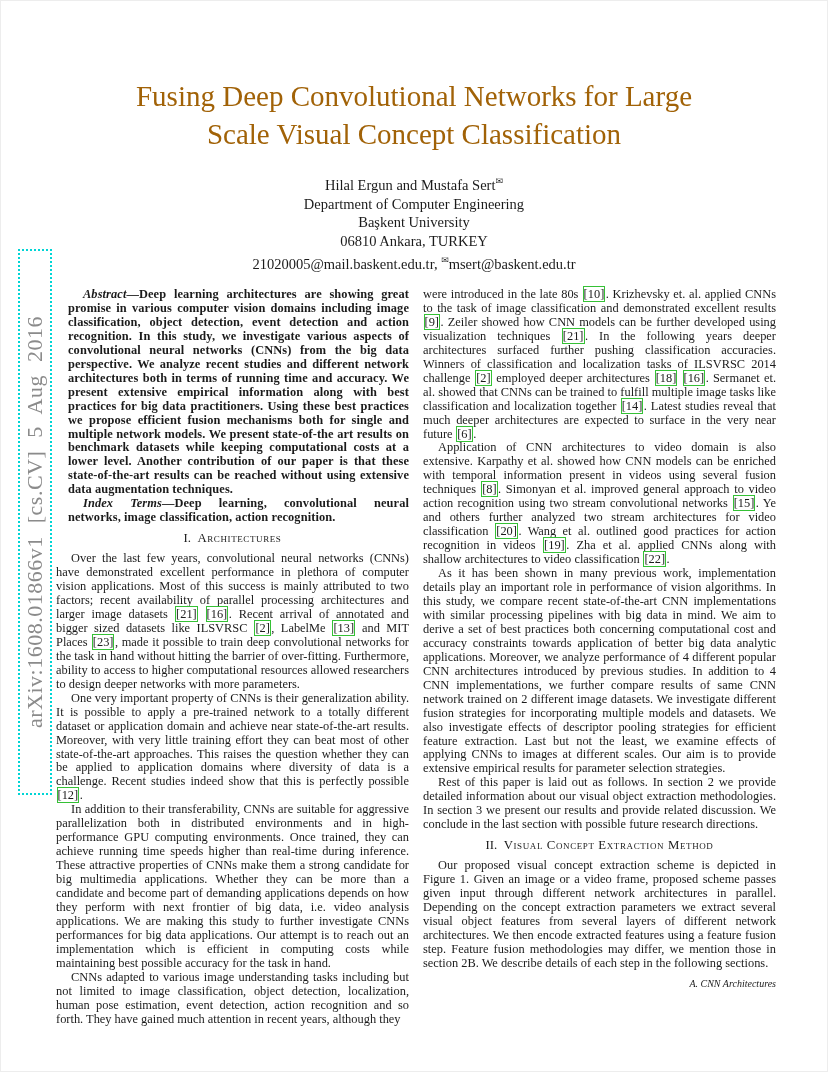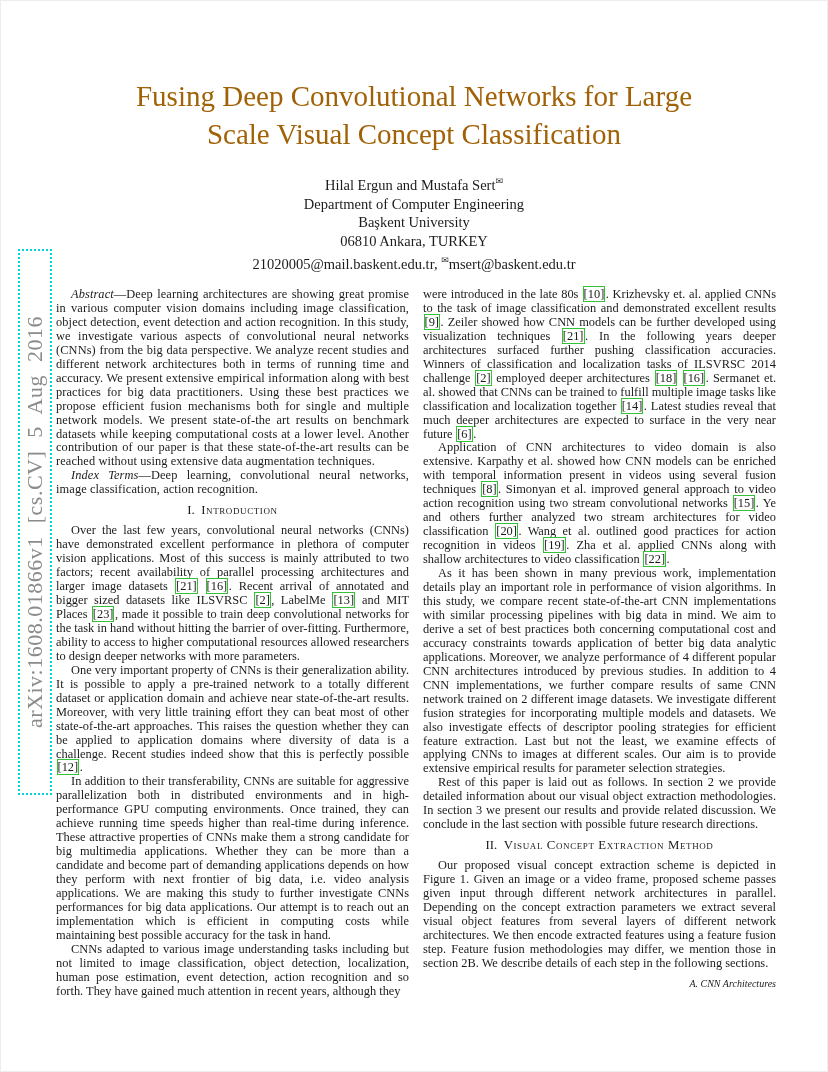--- a/index.html
+++ b/index.html
@@ -57,21 +57,21 @@
     top: 287px;
     width: 353px;
     text-align: justify;
     font-size: 12.4px;
     line-height: 13.95px;
   }
   .col-left  { left: 55px; }
   .col-right { left: 422px; }
   .col p { margin: 0; text-indent: 15px; }
   .col p.noindent { text-indent: 0; }
-  .col p.bold { font-weight: normal; letter-spacing: 0.1px; }
+  .col p.bold { font-weight: bold; letter-spacing: 0.1px; margin-left: 12px; }
   .lead-label { font-style: italic; }
   .section-heading {
     text-align: center;
     margin: 7px 0 6px 0;
     font-size: 12.8px;
     text-indent: 0;
   }
   .section-heading .sc { font-variant: small-caps; letter-spacing: 0.6px; }
   .subsection-heading {
     font-style: italic;
@@ -101,21 +101,21 @@
     <div><span>Hilal Ergun and Mustafa Sert</span><sup>✉</sup></div>
     <div>Department of Computer Engineering</div>
     <div>Başkent University</div>
     <div>06810 Ankara, TURKEY</div>
     <div><span>21020005@mail.baskent.edu.tr</span><span>, </span><sup>✉</sup><span>msert@baskent.edu.tr</span></div>
   </div>
 
   <div class="col col-left" id="col-left">
       <p class="bold"><span class="lead-label">Abstract</span>—Deep learning architectures are showing great promise in various computer vision domains including image classification, object detection, event detection and action recognition. In this study, we investigate various aspects of convolutional neural networks (CNNs) from the big data perspective. We analyze recent studies and different network architectures both in terms of running time and accuracy. We present extensive empirical information along with best practices for big data practitioners. Using these best practices we propose efficient fusion mechanisms both for single and multiple network models. We present state-of-the art results on benchmark datasets while keeping computational costs at a lower level. Another contribution of our paper is that these state-of-the-art results can be reached without using extensive data augmentation techniques.</p>
       <p class="bold"><span class="lead-label">Index Terms</span>—Deep learning, convolutional neural networks, image classification, action recognition.</p>
-      <div class="section-heading"><span>I. </span><span class="sc">Introduction</span></div>
+      <div class="section-heading"><span>I. </span><span class="sc">Architectures</span></div>
       <p>Over the last few years, convolutional neural networks (CNNs) have demonstrated excellent performance in plethora of computer vision applications. Most of this success is mainly attributed to two factors; recent availability of parallel processing architectures and larger image datasets <span class="cite">[21]</span> <span class="cite">[16]</span>. Recent arrival of annotated and bigger sized datasets like ILSVRSC <span class="cite">[2]</span>, LabelMe <span class="cite">[13]</span> and MIT Places <span class="cite">[23]</span>, made it possible to train deep convolutional networks for the task in hand without hitting the barrier of over-fitting. Furthermore, ability to access to higher computational resources allowed researchers to design deeper networks with more parameters.</p>
       <p>One very important property of CNNs is their generalization ability. It is possible to apply a pre-trained network to a totally different dataset or application domain and achieve near state-of-the-art results. Moreover, with very little training effort they can beat most of other state-of-the-art approaches. This raises the question whether they can be applied to application domains where diversity of data is a challenge. Recent studies indeed show that this is perfectly possible <span class="cite">[12]</span>.</p>
       <p>In addition to their transferability, CNNs are suitable for aggressive parallelization both in distributed environments and in high-performance GPU computing environments. Once trained, they can achieve running time speeds higher than real-time during inference. These attractive properties of CNNs make them a strong candidate for big multimedia applications. Whether they can be more than a candidate and become part of demanding applications depends on how they perform with next frontier of big data, i.e. video analysis applications. We are making this study to further investigate CNNs performances for big data applications. Our attempt is to reach out an implementation which is efficient in computing costs while maintaining best possible accuracy for the task in hand.</p>
       <p>CNNs adapted to various image understanding tasks including but not limited to image classification, object detection, localization, human pose estimation, event detection, action recognition and so forth. They have gained much attention in recent years, although they</p>
     </div>
   <div class="col col-right" id="col-right">
       <p class="noindent">were introduced in the late 80s <span class="cite">[10]</span>. Krizhevsky et. al. applied CNNs to the task of image classification and demonstrated excellent results <span class="cite">[9]</span>. Zeiler showed how CNN models can be further developed using visualization techniques <span class="cite">[21]</span>. In the following years deeper architectures surfaced further pushing classification accuracies. Winners of classification and localization tasks of ILSVRSC 2014 challenge <span class="cite">[2]</span> employed deeper architectures <span class="cite">[18]</span> <span class="cite">[16]</span>. Sermanet et. al. showed that CNNs can be trained to fulfill multiple image tasks like classification and localization together <span class="cite">[14]</span>. Latest studies reveal that much deeper architectures are expected to surface in the very near future <span class="cite">[6]</span>.</p>
       <p>Application of CNN architectures to video domain is also extensive. Karpathy et al. showed how CNN models can be enriched with temporal information present in videos using several fusion techniques <span class="cite">[8]</span>. Simonyan et al. improved general approach to video action recognition using two stream convolutional networks <span class="cite">[15]</span>. Ye and others further analyzed two stream architectures for video classification <span class="cite">[20]</span>. Wang et al. outlined good practices for action recognition in videos <span class="cite">[19]</span>. Zha et al. applied CNNs along with shallow architectures to video classification <span class="cite">[22]</span>.</p>
       <p>As it has been shown in many previous work, implementation details play an important role in performance of vision algorithms. In this study, we compare recent state-of-the-art CNN implementations with similar processing pipelines with big data in mind. We aim to derive a set of best practices both concerning computational cost and accuracy constraints towards application of better big data analytic applications. Moreover, we analyze performance of 4 different popular CNN architectures introduced by previous studies. In addition to 4 CNN implementations, we further compare results of same CNN network trained on 2 different image datasets. We investigate different fusion strategies for incorporating multiple models and datasets. We also investigate effects of descriptor pooling strategies for efficient feature extraction. Last but not the least, we examine effects of applying CNNs to images at different scales. Our aim is to provide extensive empirical results for parameter selection strategies.</p>
       <p>Rest of this paper is laid out as follows. In section 2 we provide detailed information about our visual object extraction methodologies. In section 3 we present our results and provide related discussion. We conclude in the last section with possible future research directions.</p>

